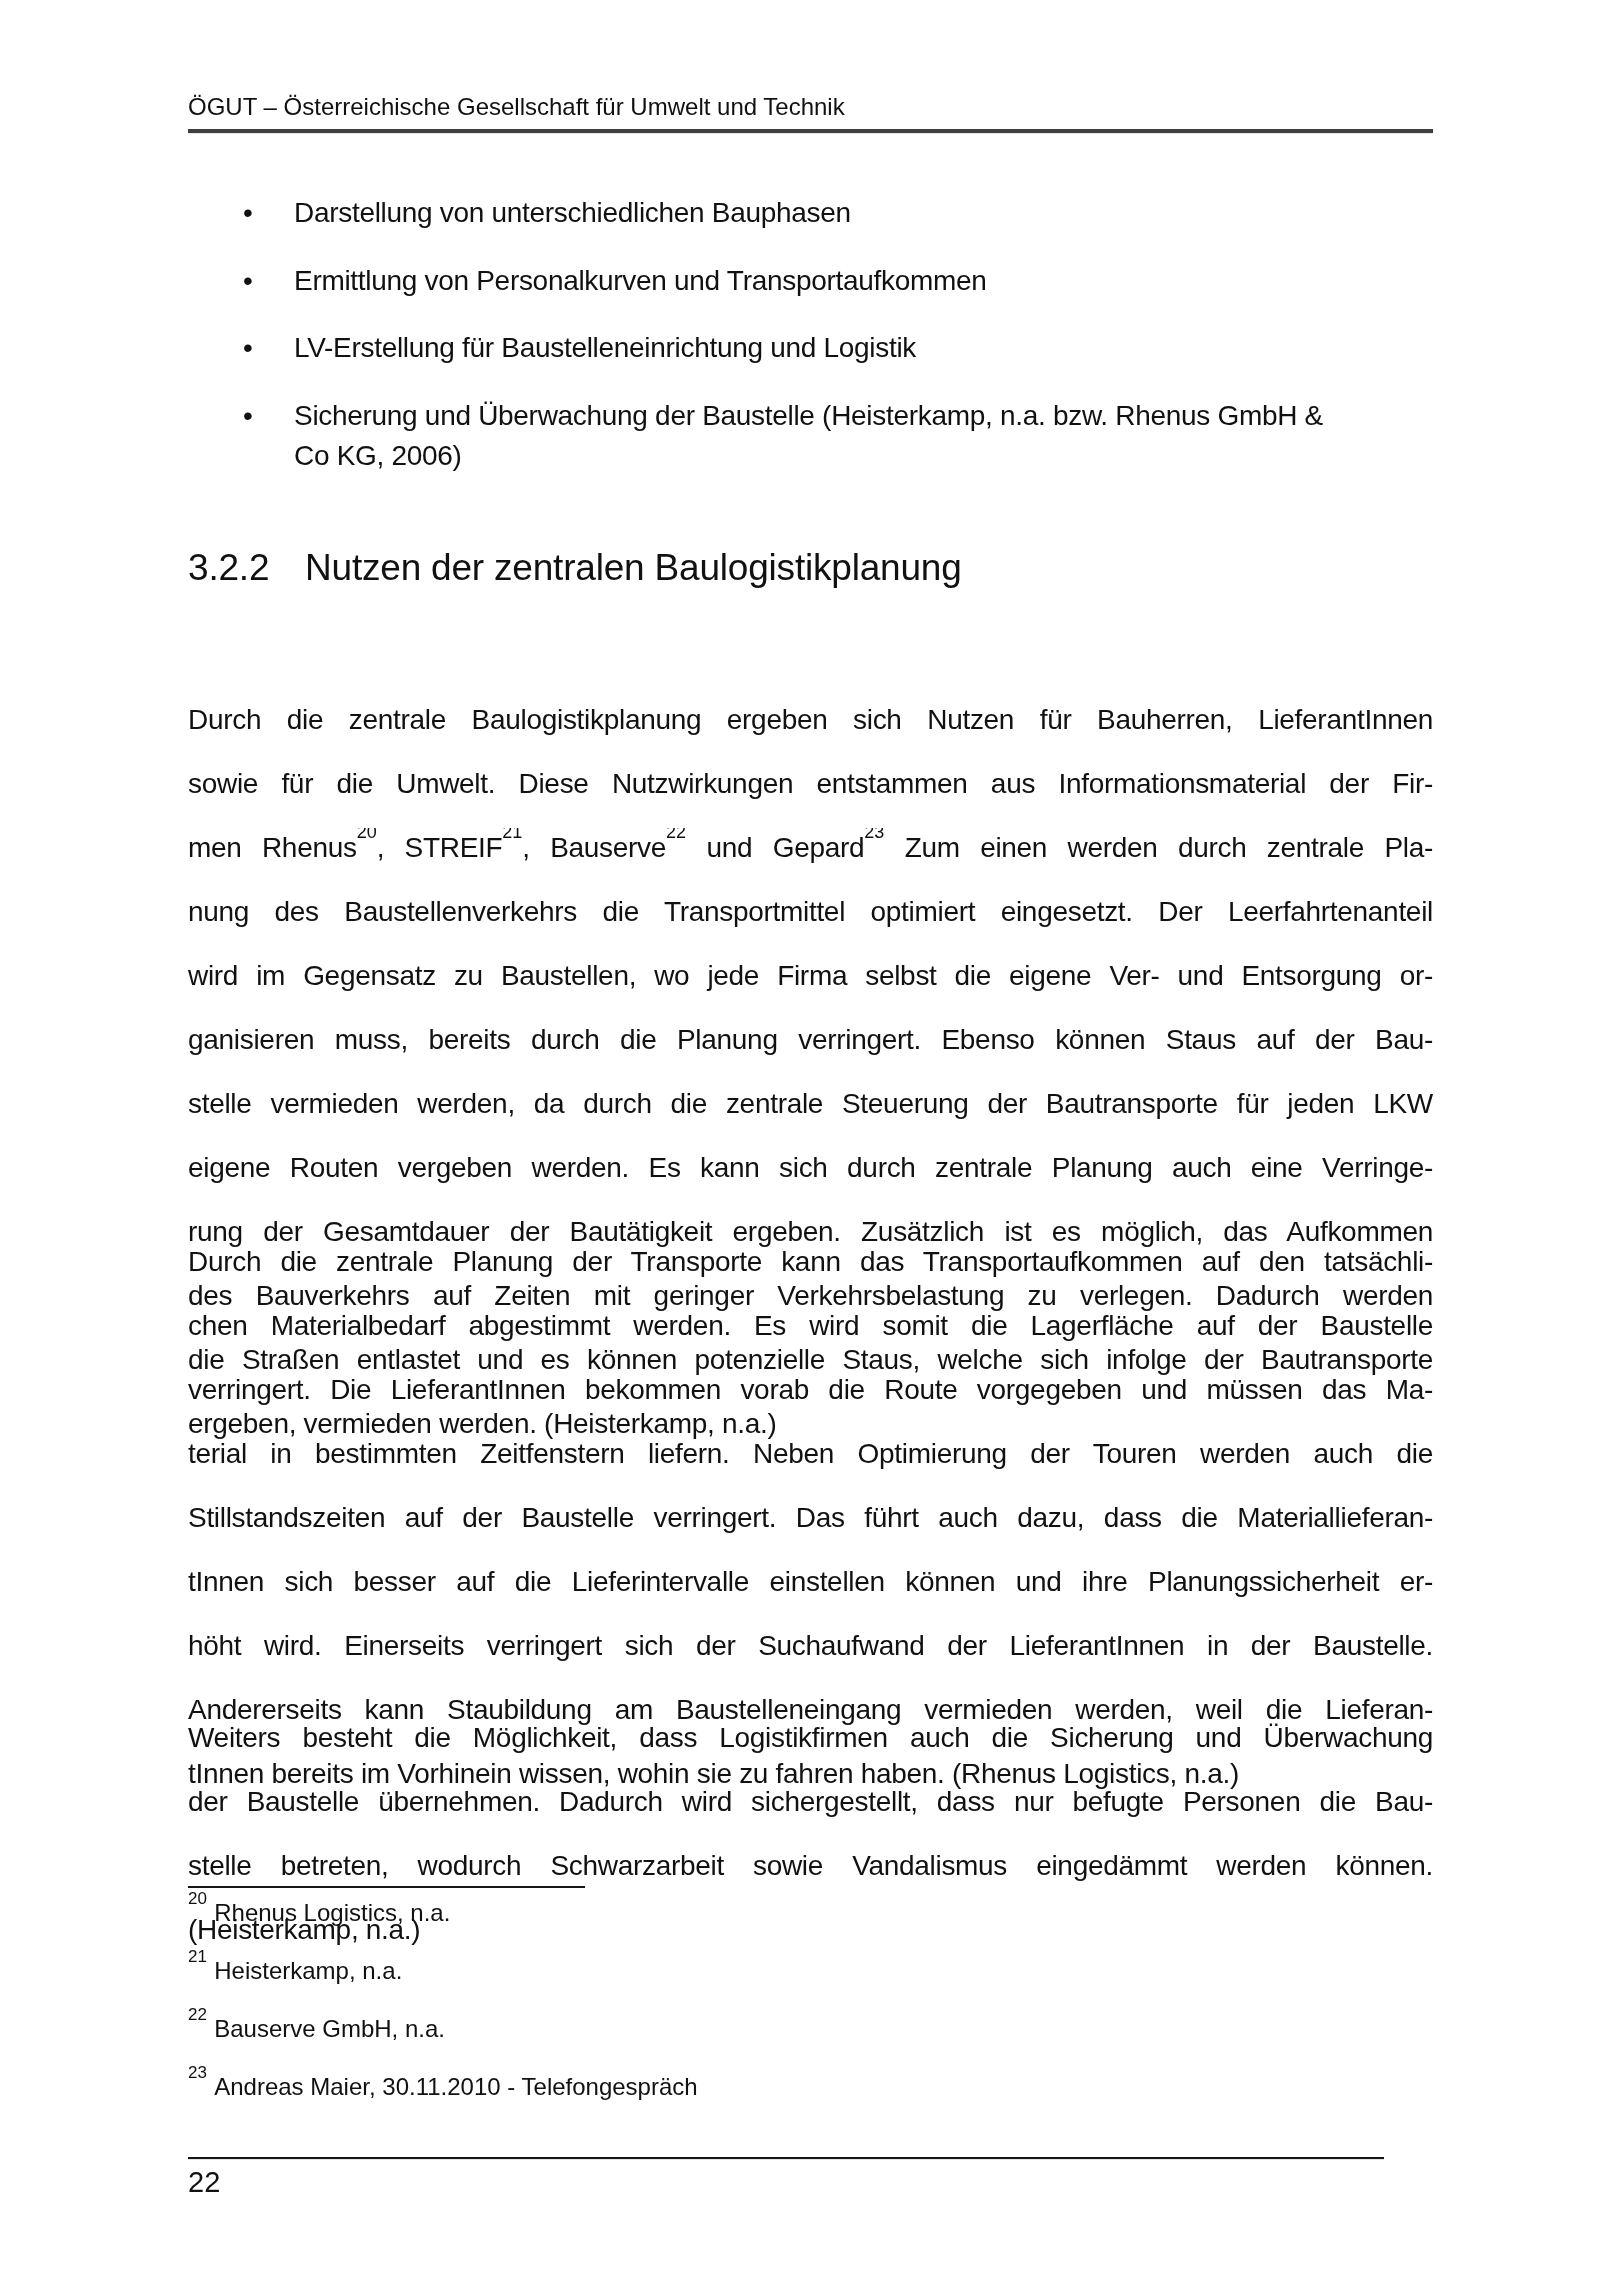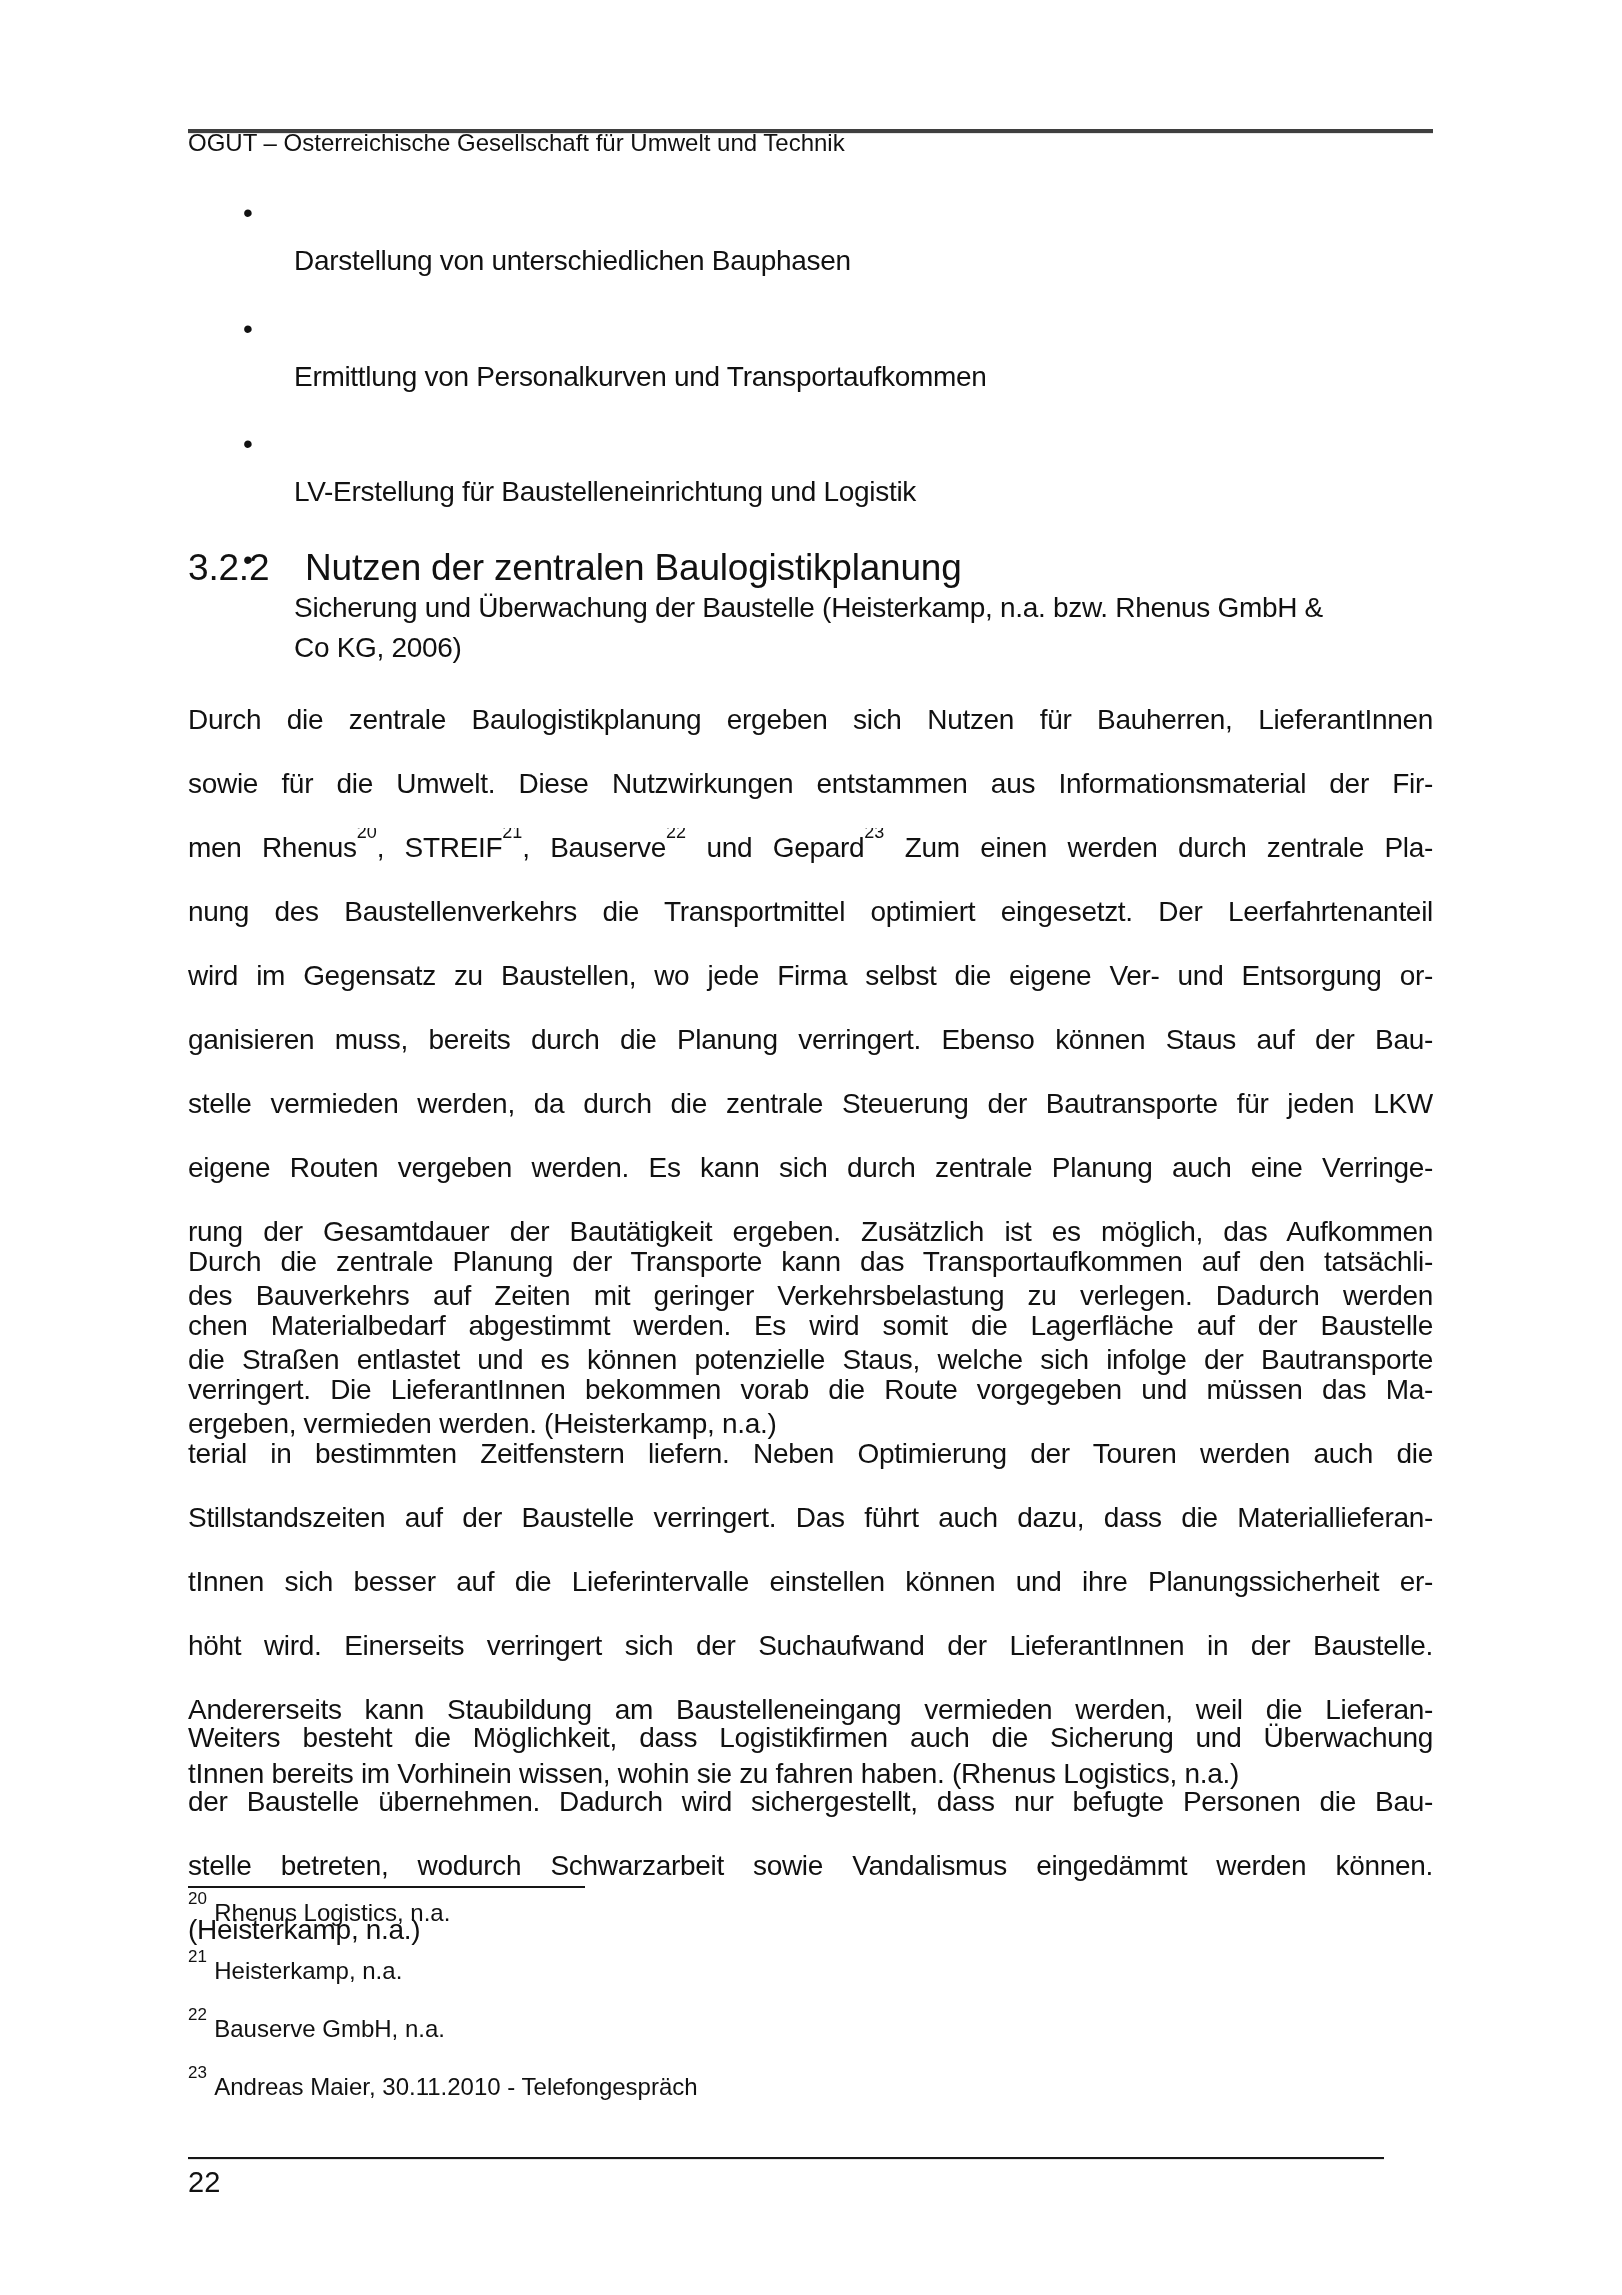--- a/index.html
+++ b/index.html
@@ -1,27 +1,27 @@
 <!DOCTYPE html>
 <html lang="de" style="font-size:13px"><head>
 <meta charset="utf-8">
 <style>
   html,body{margin:0;padding:0;background:#ffffff;}
   .page{position:relative;width:1622px;height:2295px;background:#ffffff;
         font-family:"Liberation Sans",sans-serif;color:#111;overflow:hidden;}
 
-  .header-text{position:absolute;left:188px;top:91px;font-size:24px;line-height:32px;margin-top:36px;}
+  .header-text{position:absolute;left:188px;top:91px;font-size:24px;line-height:32px;}
   .header-rule{position:absolute;left:188px;top:129px;width:1245px;height:4px;background:#3f3f3f;
                border-bottom:0.8px solid #e6e6e6;}
 
   .bullet-list{position:absolute;left:243px;top:193px;width:1190px;margin:0;padding:0;list-style:none;
                font-size:28px;line-height:40px;letter-spacing:-0.3px;}
   .bullet-item{display:flex;margin-bottom:27.6px;}
   .dot{width:51px;flex:none;}
-  .bullet-lines{flex:1;margin-top:48px;}
+  .bullet-lines{flex:1;}
 
   .section-heading{position:absolute;left:188px;top:543px;font-size:37px;font-weight:normal;
                    line-height:49px;letter-spacing:-0.2px;white-space:nowrap;}
   .hnum{display:inline-block;width:117px;}
 
   .para{position:absolute;left:188px;width:1245px;font-size:28px;line-height:40px;letter-spacing:-0.3px;}
   #para-0{top:676px;}
   #para-1{top:1218px;}
   #para-2{top:1694px;}
   .pline{height:40px;overflow:hidden;text-align:justify;text-align-last:justify;margin-top:24px;}

